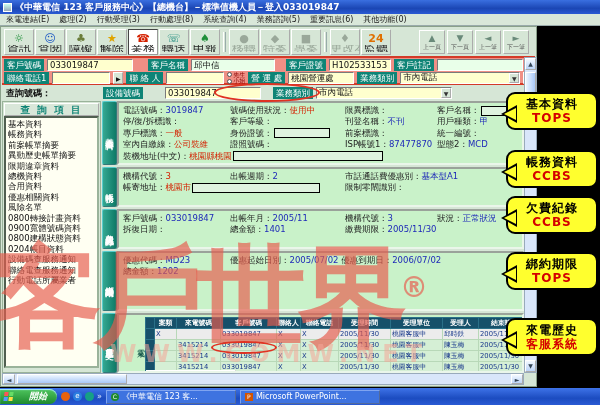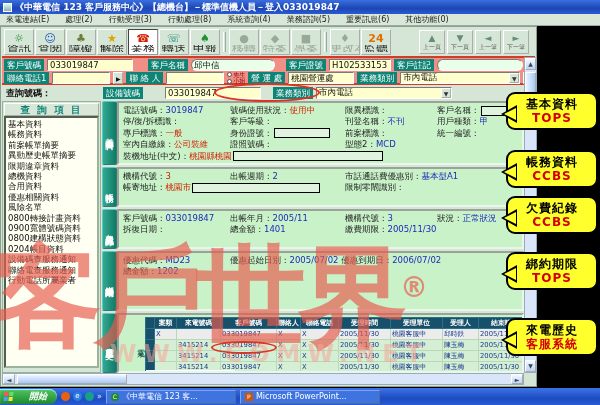--- a/index.html
+++ b/index.html
@@ -4,21 +4,21 @@
 <style>
   html,body{margin:0;padding:0;background:#444;}
   *{box-sizing:border-box;font-family:"DejaVu Sans",sans-serif;}
   .screen{position:relative;width:600px;height:405px;background:#000;overflow:hidden;}
   
   .titlebar{position:absolute;left:0;top:0;width:600px;height:14px;
     background:linear-gradient(#3a6fe0,#1b46b4 60%,#2a5ad4);color:#fff;font-size:9px;font-weight:bold;
     display:flex;align-items:center;padding:0 3px;white-space:nowrap;overflow:hidden;}
   .sysicon{width:9px;height:9px;background:linear-gradient(#cfe,#9ab);border:1px solid #fff;margin-right:3px;flex:none;}
   .menubar{position:absolute;left:0;top:14px;width:600px;height:12px;background:#d9e7d9;border-bottom:1px solid #9aa;
-    display:flex;align-items:center;font-size:8px;color:#222;gap:16px;padding:0 6px;white-space:nowrap;}
+    display:flex;align-items:center;font-size:8px;color:#222;gap:10px;padding:0 6px;white-space:nowrap;}
   
   .appbody{position:absolute;left:0;top:26px;width:537px;height:361px;background:#d6e6d6;border:1px solid #8aa08a;}
   
   .toolbar{position:absolute;left:2px;top:28px;width:533px;height:28px;display:flex;align-items:center;gap:1px;padding:0 2px;}
   .tbtn{width:30px;height:26px;border:1px outset #fff;background:#d6e6d6;display:flex;flex-direction:column;align-items:center;justify-content:center;flex:none;}
   .tbtn .tico{font-size:11px;line-height:12px;}
   .tbtn .tlb{font-size:12px;line-height:7px;color:#222;white-space:nowrap;overflow:hidden;max-width:29px;}
   .tbtn.pressed{background:#fff;border:1px inset #999;}
   .tbtn.dis .tico,.tbtn.dis .tlb{color:#9aa89a;}
   .tsep{width:3px;height:20px;border-left:1px solid #fff;border-right:1px solid #9aa;margin:0 2px;flex:none;}
@@ -26,21 +26,21 @@
   .ic10{color:#e07000;font-weight:bold;font-size:9px;}
   .navgrp{margin-left:auto;display:flex;gap:2px;margin-right:4px;}
   .nbtn{width:26px;height:24px;border:1px outset #fff;background:#d6e6d6;display:flex;flex-direction:column;align-items:center;justify-content:center;}
   .nbtn .tico{font-size:9px;color:#6a8a7a;line-height:10px;}
   .nbtn .tlb{font-size:6px;color:#555;}
   
   .custwrap{position:absolute;left:2px;top:56px;width:533px;height:29px;background:#ef8f85;border-top:2px solid #d43a28;border-bottom:2px solid #d43a28;padding:1px 2px;}
   .crow{display:flex;align-items:center;height:12px;margin-bottom:1px;gap:3px;white-space:nowrap;}
   .tl{background:#0e8476;color:#fff;font-size:8.5px;padding:0 3px;height:12px;line-height:12px;flex:none;}
   .input{background:#ffffce;border:1px solid;border-color:#7a7a7a #fff #fff #7a7a7a;height:12px;line-height:11px;font-size:8.5px;color:#111;padding:0 2px;overflow:hidden;flex:none;}
-  .input.green{background:#e9ffe9;border-radius:6px;}
+  .input.green{background:#e9ffe9;}
   .smallbtn{width:10px;height:12px;background:#d6e6d6;border:1px outset #fff;font-size:6px;line-height:11px;text-align:center;color:#111;flex:none;}
   .radiostack{display:flex;flex-direction:column;justify-content:center;font-size:6px;color:#8a0000;line-height:6.5px;flex:none;}
   .radio{display:inline-block;width:5px;height:5px;border:1px solid #555;border-radius:50%;background:#fff;margin-right:1px;vertical-align:middle;}
   .dropdown{display:flex;align-items:center;background:#ffffce;border:1px solid;border-color:#7a7a7a #fff #fff #7a7a7a;height:12px;flex:none;}
   .dropdown .dtext{font-size:8.5px;padding:0 2px;color:#111;}
   .dropdown .darr{width:10px;height:10px;background:#d6e6d6;border:1px outset #fff;font-size:6px;line-height:9px;text-align:center;color:#333;margin-left:auto;}
   
   .queryrow{position:absolute;left:2px;top:86px;width:533px;height:14px;background:#d6e6d6;display:flex;align-items:center;white-space:nowrap;}
   .qlabel{font-size:9px;font-weight:bold;color:#111;margin-left:4px;}
   
@@ -283,20 +283,21 @@
       </div>
       <div class="fline">
         <span class="fi"><b>專戶標識：</b><span class="rv">一般</span></span>
         <span class="fi"><b>身份證號：</b><span class="redact" style="width:56px"></span></span>
         <span class="fi"><b>前案標識：</b><span class="bv"></span></span>
         <span class="fi"><b>統一編號：</b><span class="bv"></span></span>
       </div>
       <div class="fline">
         <span class="fi"><b>室內自繳線：</b><span class="rv">公司裝維</span></span>
         <span class="fi"><b>證照號碼：</b><span class="bv"></span></span>
+        <span class="fi"><b>ISP帳號1：</b><span class="bv">87477870</span></span>
         <span class="fi"><b>型態2：</b><span class="bv">MCD</span></span>
       </div>
       <div class="flinefull">
         <span class="fi"><b>裝機地址(中文)：</b><span class="rv">桃園縣桃園</span><span class="redact" style="width:150px"></span></span>
       </div>
     </div>
   </div>
 
   <div class="section" style="top:167px;height:40px;">
     <div class="vtab">帳務</div>

